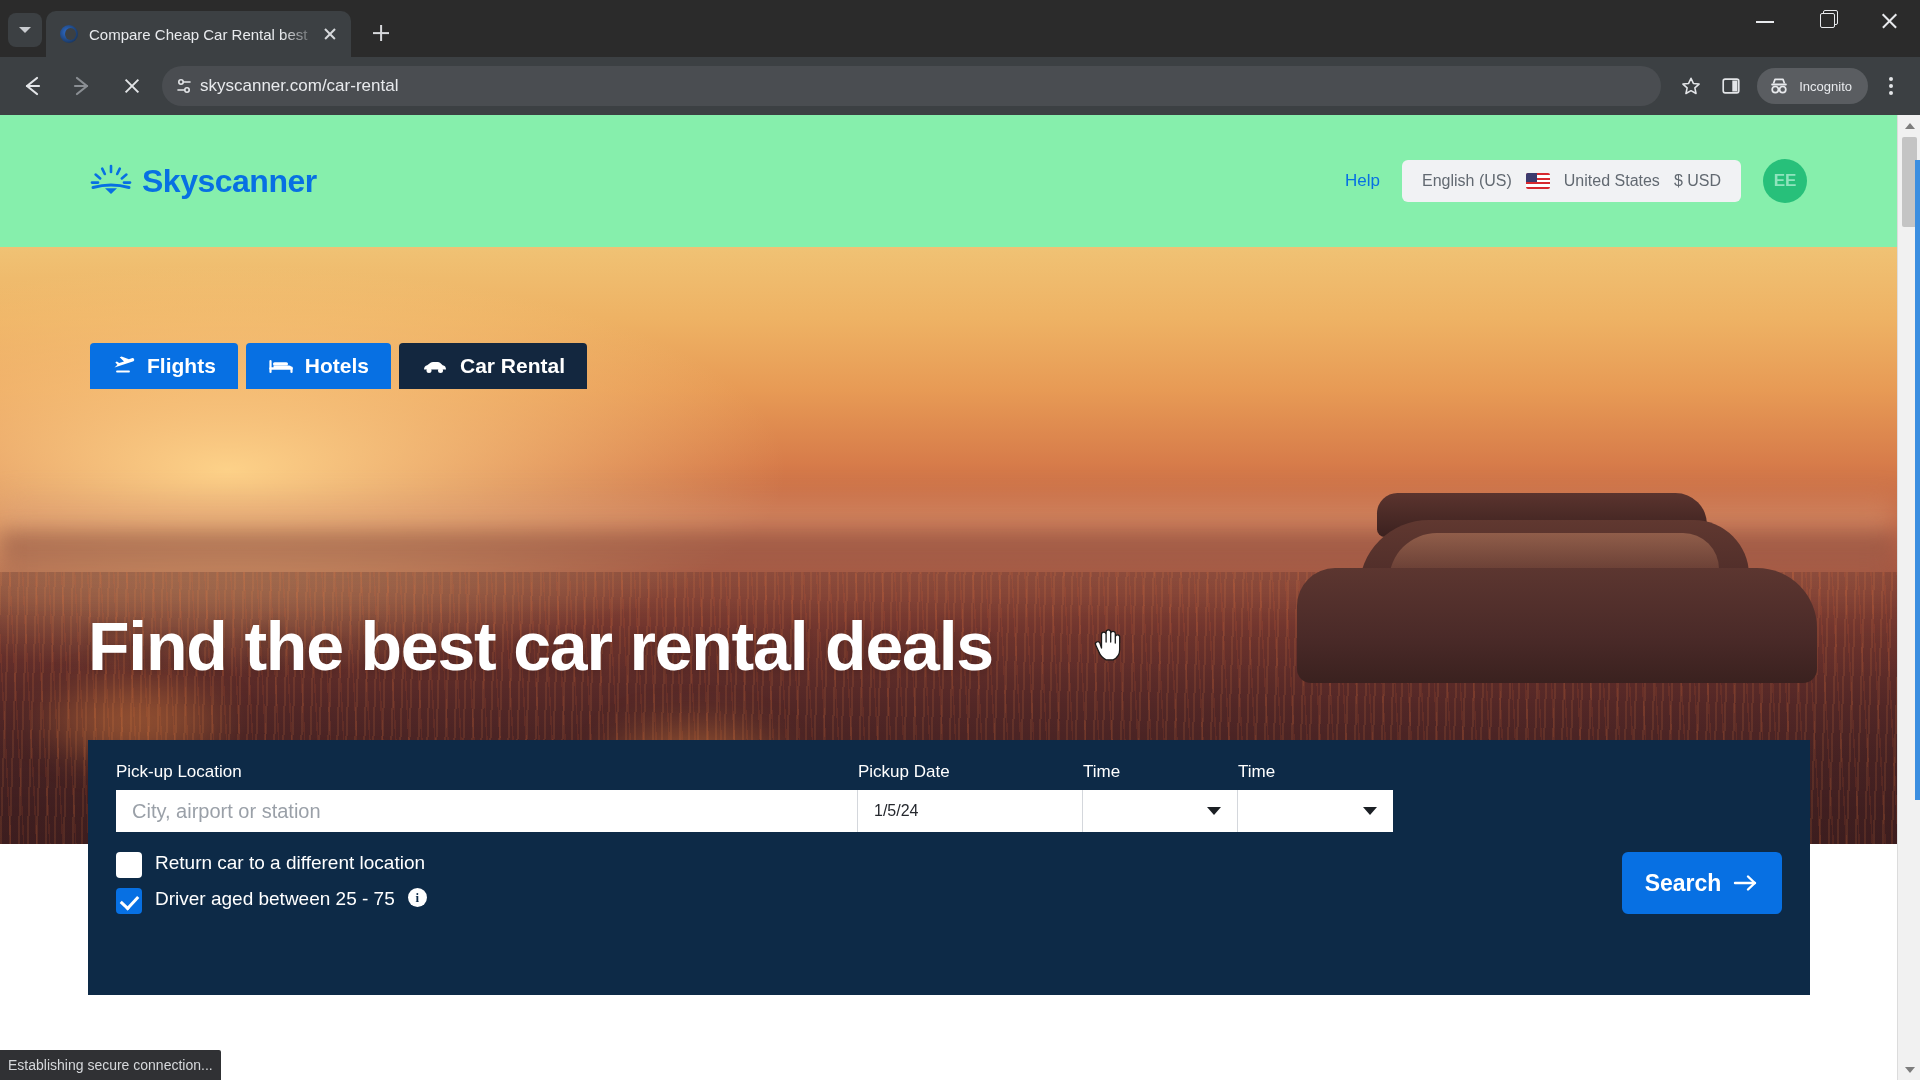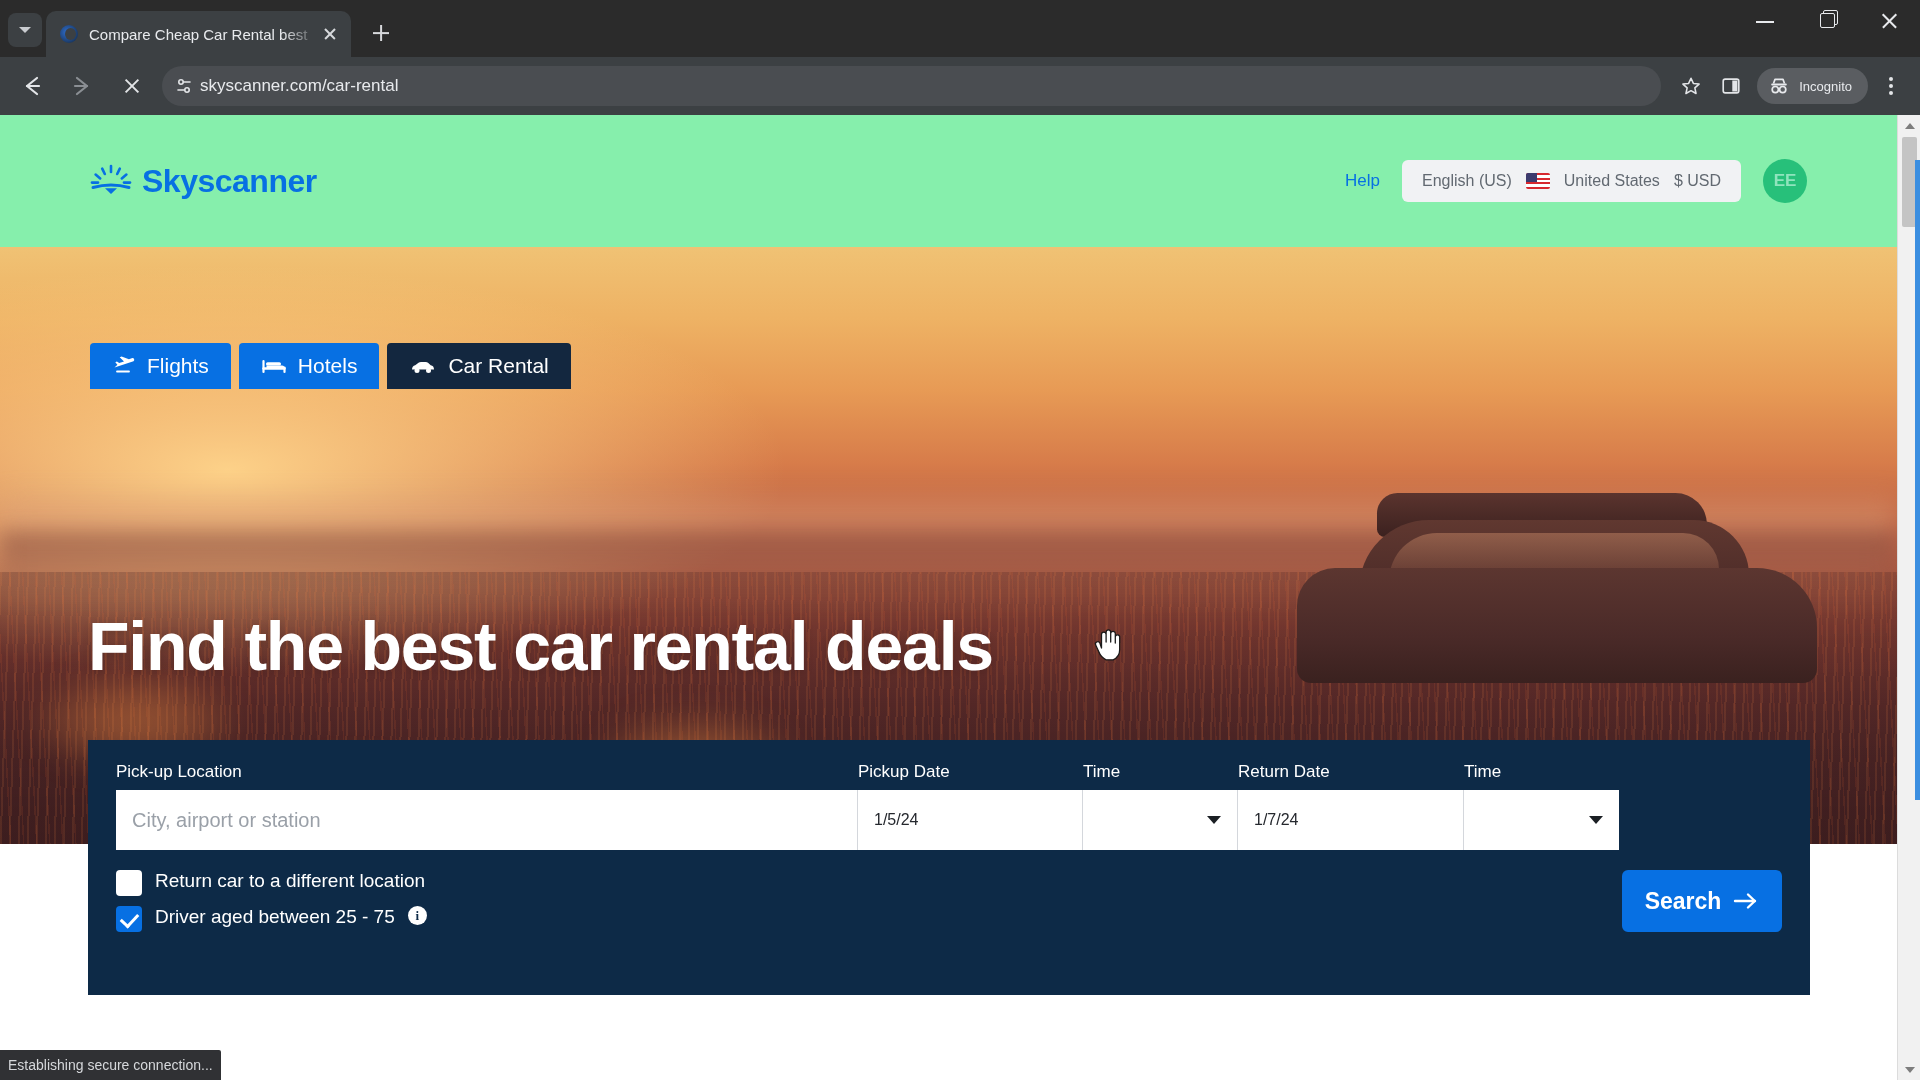--- a/index.html
+++ b/index.html
@@ -138,21 +138,21 @@
   .avatar {
     width: 44px; height: 44px; border-radius:50%; background:#27c07a;
     display:flex; align-items:center; justify-content:center;
     color:#8fe4bd; font-size:17px; font-weight:bold;
   }
 
   .navtabs { position:absolute; left:90px; top:228px; display:flex; gap:8px; z-index:5;}
   .navtab {
     height: 46px; display:flex; align-items:center; gap:11px;
     padding: 0 22px; border-radius: 4px 4px 0 0;
-    font-size: 21px; font-weight: normal; color:#fff;
+    font-size: 21px; font-weight: bold; color:#fff;
     background:#0770e3;
   }
   .navtab.active { background:#13273f; }
 
   
   .hero {
     position: relative; height: 655px; overflow: hidden;
     background:
       radial-gradient(ellipse 900px 330px at 12% 34%, rgba(255,214,140,0.95) 0%, rgba(250,186,110,0.0) 62%),
       linear-gradient(to bottom,
@@ -229,21 +229,21 @@
   }
 
   .searchcard {
     position:absolute; left: 88px; top: 625px; width: 1722px; height: 255px;
     background: #0d2a47; padding: 22px 28px 0 28px;
   }
   .field-row { display:flex; align-items:flex-end; }
   .fld { display:flex; flex-direction:column; }
   .fld-label { color:#fff; font-size:17px; margin-bottom: 8px; font-weight:normal;}
   .fld-input {
-    background:#fff; height: 60px; display:flex; align-items:center;
+    background:#fff; height: 42px; display:flex; align-items:center;
     padding: 0 16px; border-right: 1px solid #d4d7dc;
   }
   .fld-input.last { border-right: none; }
   .fld-val { font-size: 16px; color:#25282e; }
   .fld-ph  { font-size: 20px; color:#9aa0a8; }
   .caret {
     margin-left:auto; width:0;height:0;
     border-left:7px solid transparent;border-right:7px solid transparent;border-top:8px solid #1b1f24;
   }
 
@@ -493,26 +493,20 @@
           </div>
 
           <div class="fld w-time">
             <span class="fld-label">Time</span>
             <div class="fld-input">
               <span class="fld-val"></span>
               <span class="caret"></span>
             </div>
           </div>
 
-          <div class="fld w-rdate">
-            <span class="fld-label">Return Date</span>
-            <div class="fld-input">
-              <span class="fld-val">1/7/24</span>
-            </div>
-          </div>
 
           <div class="fld w-time2">
             <span class="fld-label">Time</span>
             <div class="fld-input last">
               <span class="fld-val"></span>
               <span class="caret"></span>
             </div>
           </div>
         </div>
 

